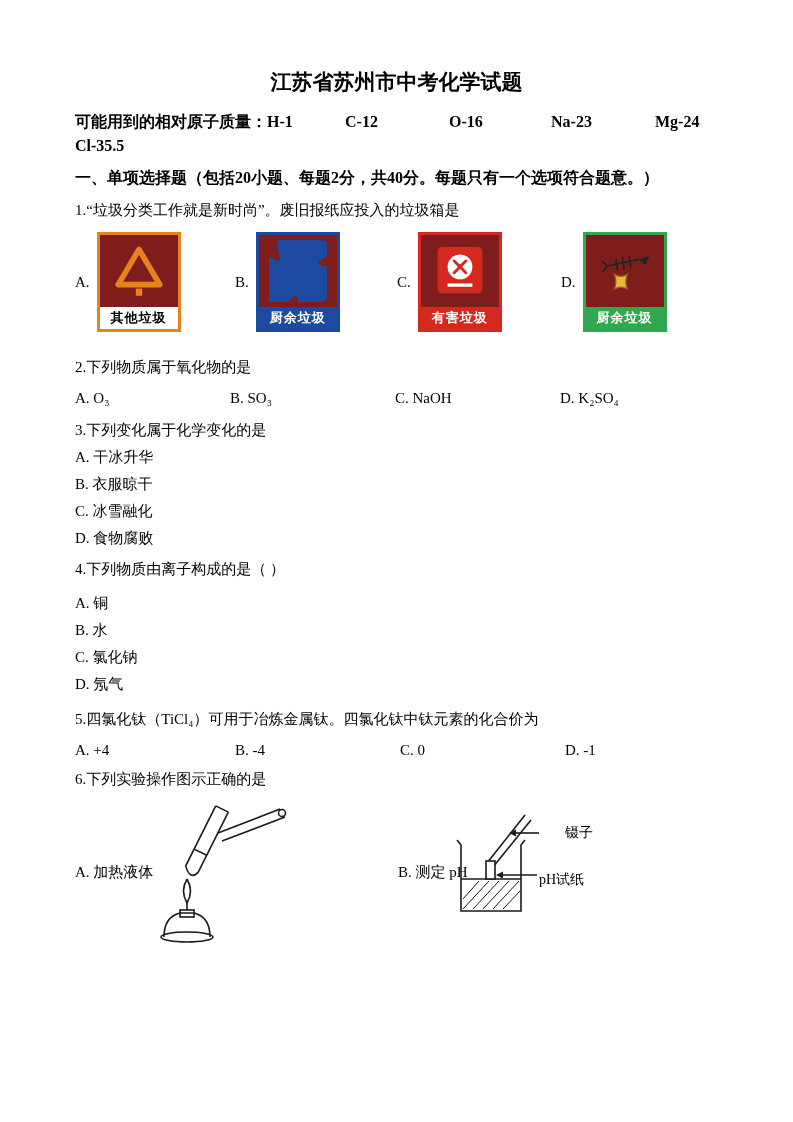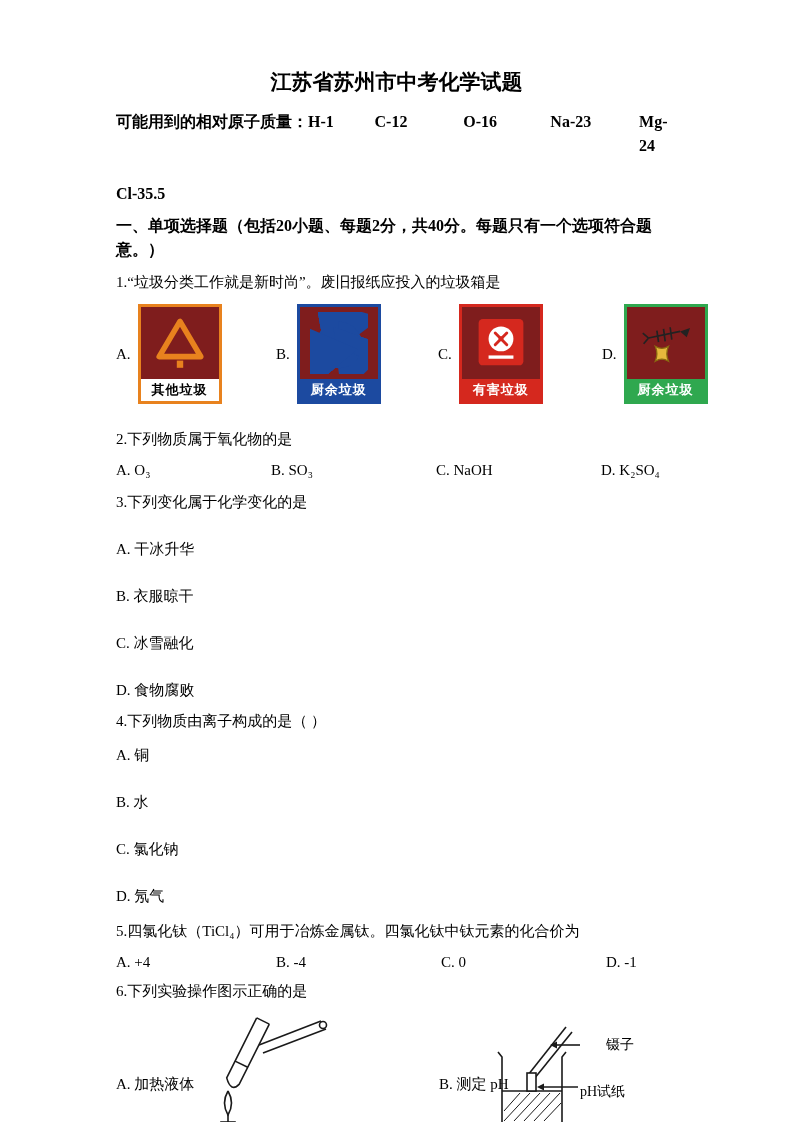--- a/index.html
+++ b/index.html
@@ -1,28 +1,28 @@
 <!DOCTYPE html>
 <html style="--other: #e8821e; --recyclable: #1c4aa0; --hazardous: #d5281e; --kitchen: #2fa84f;"><head>
 <meta charset="utf-8">
 <style>
   :root{--other:#e8821e;--recyclable:#1c4aa0;--hazardous:#d5281e;--kitchen:#2fa84f}
   html,body{margin:0;padding:0}
   body{width:793px;height:1122px;background:#fff;color:#000;
        font-family:"Liberation Serif","DejaVu Serif",serif;overflow:hidden}
-  .page{position:relative;width:793px;height:1015px;padding:70px 116px 0;box-sizing:border-box;background:#fff}
+  .page{position:relative;width:793px;height:1015px;padding:70px 75px 0;box-sizing:border-box;background:#fff}
   .title{font-size:21px;font-weight:bold;text-align:center;line-height:24px}
   .masses{font-size:16px;font-weight:bold;line-height:24px;margin-top:16px;display:flex}
   .m-label{white-space:nowrap}
   .mi{display:inline-block}
   .sect{font-size:16px;font-weight:bold;line-height:24px;margin-top:8px}
   .qtext{font-size:15px;line-height:24px;margin-top:8px}
   .opt-grid{display:grid;grid-template-columns:155px 165px 165px 1fr;font-size:15px;line-height:24px;margin-top:7px}
   .opt-grid.g5{grid-template-columns:160px 165px 165px 1fr}
-  .opt-line{font-size:15px;line-height:23px;margin-top:24px}
+  .opt-line{font-size:15px;line-height:23px;margin-top:4px}
   .icon-row{position:relative;height:104px;margin-top:8px}
   .icon-opt{position:absolute;top:0;height:100%;display:flex;align-items:center;gap:7px}
   .letter{font-size:15px}
   .trash-box{width:84px;height:100px;border:3px solid #000;background:#7f1d1d;display:flex;flex-direction:column;box-sizing:border-box}
   .icon-area{flex:1;display:flex;align-items:center;justify-content:center;overflow:hidden}
   .trash-caption{height:22px;line-height:22px;text-align:center;font-weight:bold;font-size:13px;letter-spacing:1px;
                  font-family:"Liberation Sans","DejaVu Sans",sans-serif}
   .tb-other{border-color:var(--other)} .tb-rec{border-color:var(--recyclable)}
   .tb-haz{border-color:var(--hazardous)} .tb-kit{border-color:var(--kitchen)}
   .cap-plain{color:#000;background:#fff}
@@ -45,21 +45,21 @@
   <div class="title">江苏省苏州市中考化学试题</div>
 
   <div class="masses">
     <span class="m-label">可能用到的相对原子质量：</span>
     <span class="mi" style="width:78px">H-1</span>
     <span class="mi" style="width:104px">C-12</span>
     <span class="mi" style="width:102px">O-16</span>
     <span class="mi" style="width:104px">Na-23</span>
     <span class="mi">Mg-24</span>
   </div>
-  <div class="masses" style="margin-top:24px">Cl-35.5</div>
+  <div class="masses" style="margin-top:0">Cl-35.5</div>
 
   <div class="sect">一、单项选择题（包括20小题、每题2分，共40分。每题只有一个选项符合题意。）</div>
 
   <div class="qtext">1.“垃圾分类工作就是新时尚”。废旧报纸应投入的垃圾箱是</div>
 
   <div class="icon-row">
 
     <div class="icon-opt" style="left:0">
       <span class="letter">A.</span>
       <div class="trash-box tb-other">

